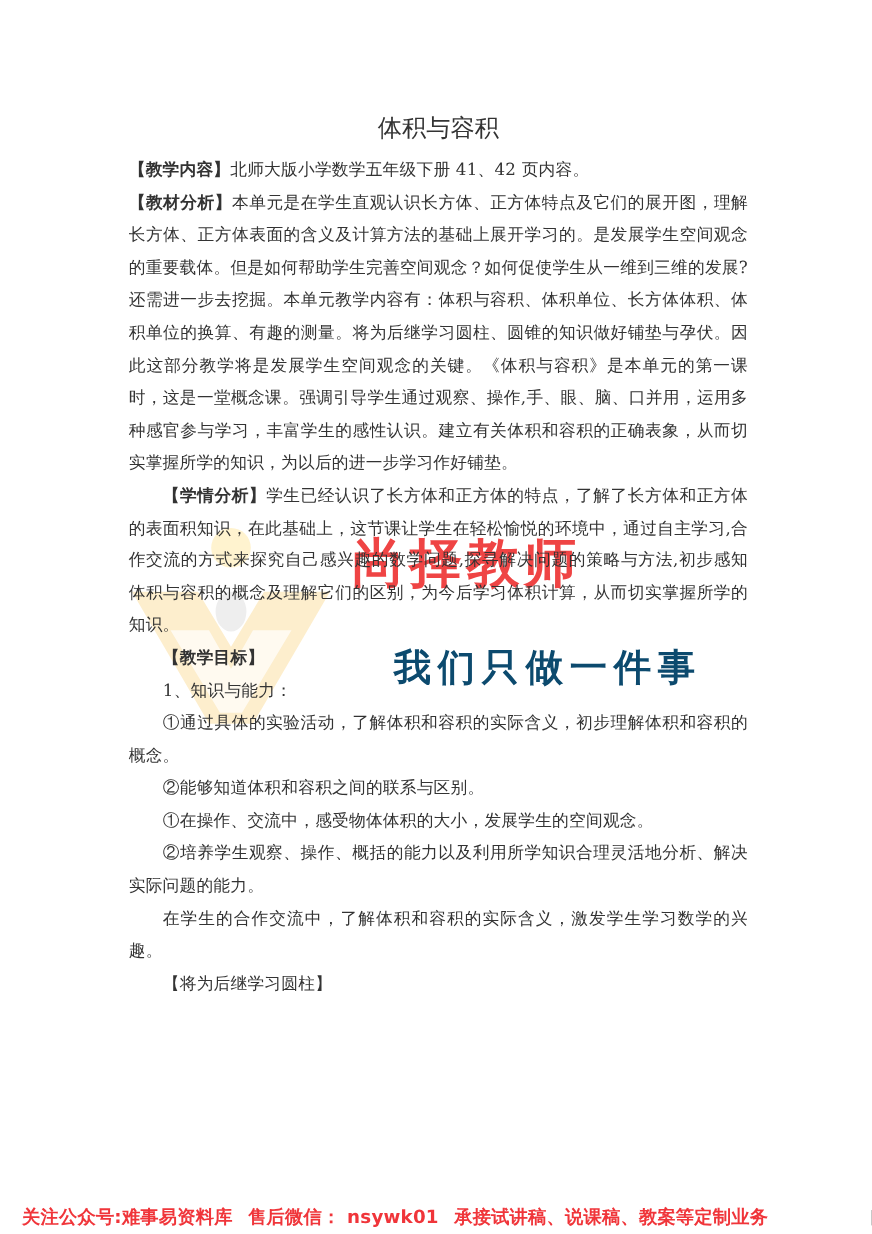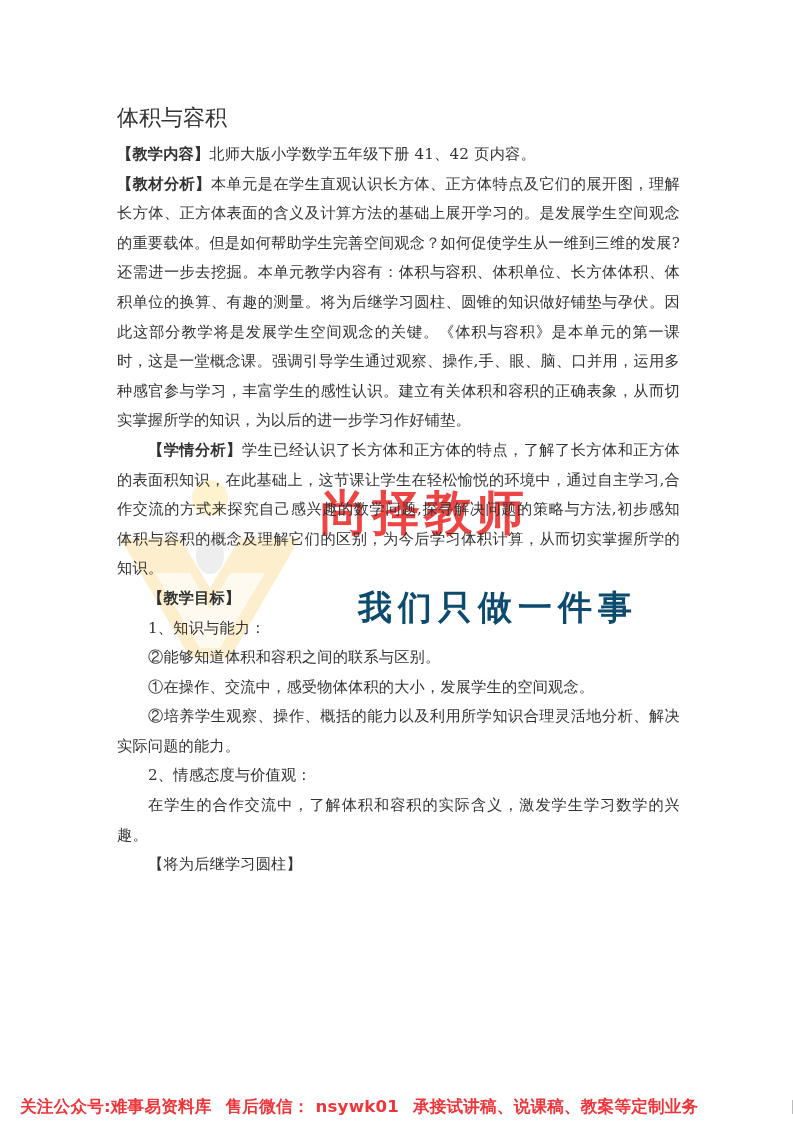--- a/index.html
+++ b/index.html
@@ -15,21 +15,21 @@
     font-family: "DejaVu Sans", sans-serif; font-weight: bold;
     font-size: 48px; color: #ef4444; letter-spacing: 4px; line-height: 1;
   }
   .wm-slogan {
     position: absolute; left: 358px; top: 590px;
     font-family: "DejaVu Sans", sans-serif; font-weight: bold;
     font-size: 34px; color: #0c4a6e; letter-spacing: 6px; line-height: 1;
   }
   .page { position: absolute; left: 117px; top: 100px; width: 563px; z-index: 1; }
   .title {
-    text-align: left; font-family: "DejaVu Sans", sans-serif;
+    text-align: center; font-family: "DejaVu Sans", sans-serif;
     font-size: 22px; color: #333; margin: 4px 0 8px 0; height: 28px; line-height: 28px;
   }
   p {
     margin: 0; font-size: 15.2px; line-height: 29.6px;
     text-align: justify; letter-spacing: 0.2px;
   }
   .indent { text-indent: 31px; }
   .lbl { font-family: "DejaVu Sans", sans-serif; font-weight: bold; color: #333; margin-top: 24px; }
   .lbl-plain { font-weight: normal; }
   .footer {
@@ -65,24 +65,24 @@
 
   <p class="indent">
     <span class="lbl">【学情分析】</span><span>学生已经认识了长方体和正方体的特点，了解了长方体和正方体的表面积知识，在此基础上，这节课让学生在轻松愉悦的环境中，通过自主学习,合作交流的方式来探究自己感兴趣的数学问题,探寻解决问题的策略与方法,初步感知体积与容积的概念及理解它们的区别，为今后学习体积计算，从而切实掌握所学的知识。</span>
   </p>
 
   <p class="indent">
     <span class="lbl">【教学目标】</span>
   </p>
 
   <p class="indent">1、知识与能力：</p>
+  <p class="indent">①通过具体的实验活动，了解体积和容积的实际含义，初步理解体积和容积的概念。</p>
   <p class="indent">②能够知道体积和容积之间的联系与区别。</p>
   <p class="indent">①在操作、交流中，感受物体体积的大小，发展学生的空间观念。</p>
   <p class="indent">②培养学生观察、操作、概括的能力以及利用所学知识合理灵活地分析、解决实际问题的能力。</p>
-  <p class="indent">2、情感态度与价值观：</p>
   <p class="indent">在学生的合作交流中，了解体积和容积的实际含义，激发学生学习数学的兴趣。</p>
 
   <p class="indent">
     <span class="lbl-plain">【将为后继学习圆柱】</span>
   </p>
 </div>
 
 <div class="footer">
   <span>关注公众号:难事易资料库</span><span>售后微信： nsywk01</span><span>承接试讲稿、说课稿、教案等定制业务</span>
 </div>

